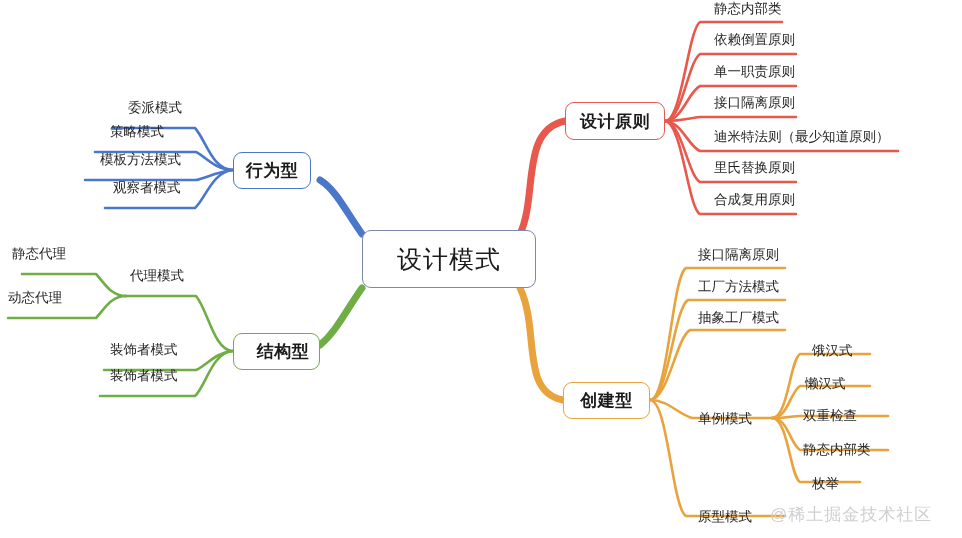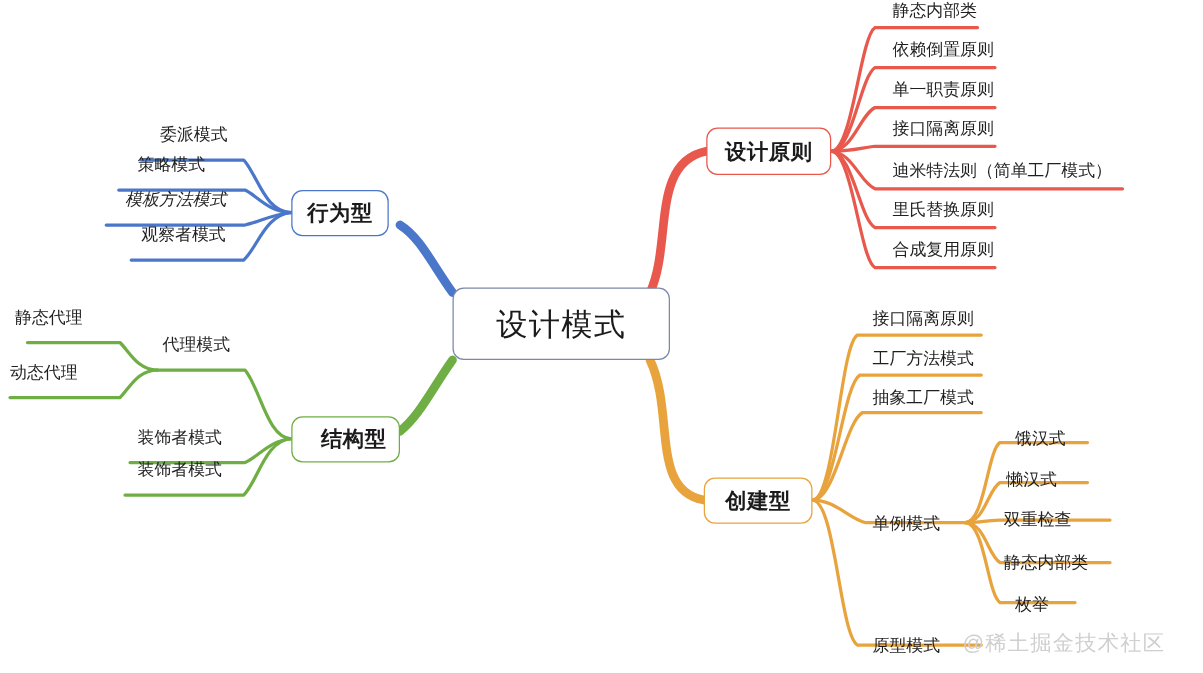--- a/index.html
+++ b/index.html
@@ -123,35 +123,35 @@
 <div class="node-box node-branch red" style="left:565px;top:102px;width:100px;height:38px;">
   <span>设计原则</span>
 </div>
 
 <div class="node-box node-branch orange" style="left:563px;top:382px;width:87px;height:37px;">
   <span>创建型</span>
 </div>
 
 <div class="leaf l" style="left:128px;top:101px;">委派模式</div>
 <div class="leaf l" style="left:110px;top:125px;">策略模式</div>
-<div class="leaf l" style="left:100px;top:153px;font-style:italic;">模板方法模式</div>
+<div class="leaf l" style="left:100px;top:153px;">模板方法模式</div>
 <div class="leaf l" style="left:113px;top:181px;">观察者模式</div>
 
 <div class="leaf l" style="left:130px;top:269px;">代理模式</div>
 <div class="leaf l" style="left:110px;top:343px;">装饰者模式</div>
 <div class="leaf l" style="left:110px;top:369px;">装饰者模式</div>
 
 <div class="leaf l" style="left:12px;top:247px;">静态代理</div>
 <div class="leaf l" style="left:8px;top:291px;">动态代理</div>
 
 <div class="leaf r" style="left:714px;top:2px;">静态内部类</div>
 <div class="leaf r" style="left:714px;top:33px;">依赖倒置原则</div>
 <div class="leaf r" style="left:714px;top:65px;">单一职责原则</div>
 <div class="leaf r" style="left:714px;top:96px;">接口隔离原则</div>
-<div class="leaf r" style="left:714px;top:130px;">迪米特法则（简单工厂模式）</div>
+<div class="leaf r" style="left:714px;top:130px;">迪米特法则（最少知道原则）</div>
 <div class="leaf r" style="left:714px;top:161px;">里氏替换原则</div>
 <div class="leaf r" style="left:714px;top:193px;">合成复用原则</div>
 
 <div class="leaf r" style="left:698px;top:248px;">接口隔离原则</div>
 <div class="leaf r" style="left:698px;top:280px;">工厂方法模式</div>
 <div class="leaf r" style="left:698px;top:311px;">抽象工厂模式</div>
 <div class="leaf r" style="left:698px;top:412px;">单例模式</div>
 <div class="leaf r" style="left:698px;top:510px;">原型模式</div>
 
 <div class="leaf r" style="left:812px;top:344px;">饿汉式</div>

